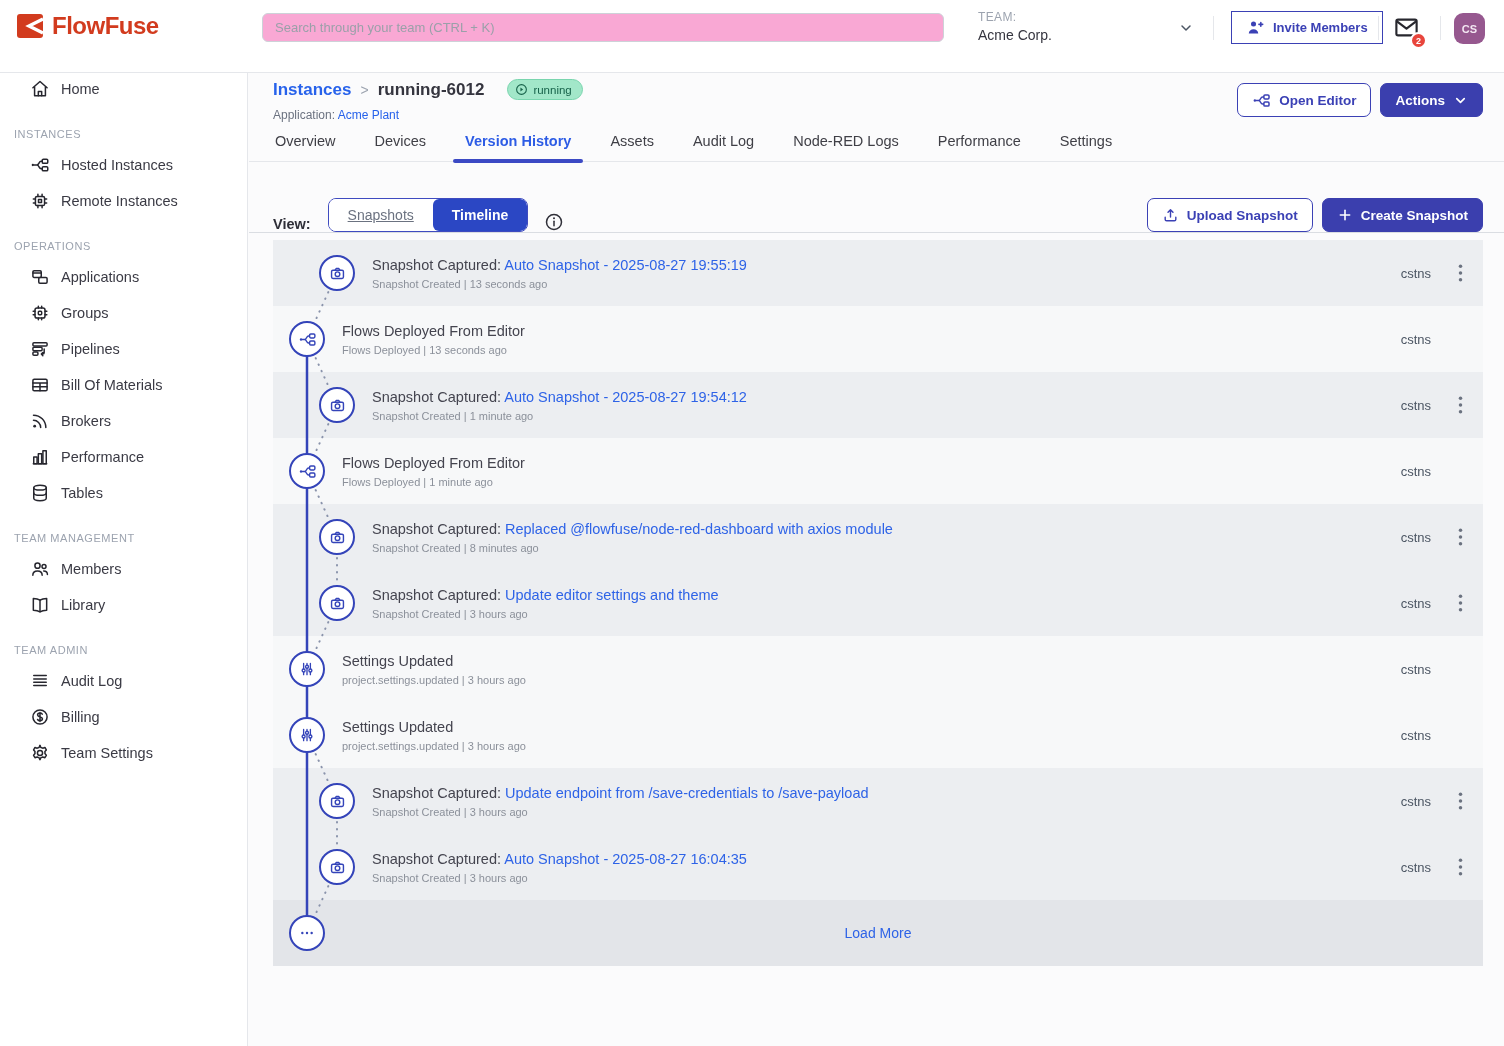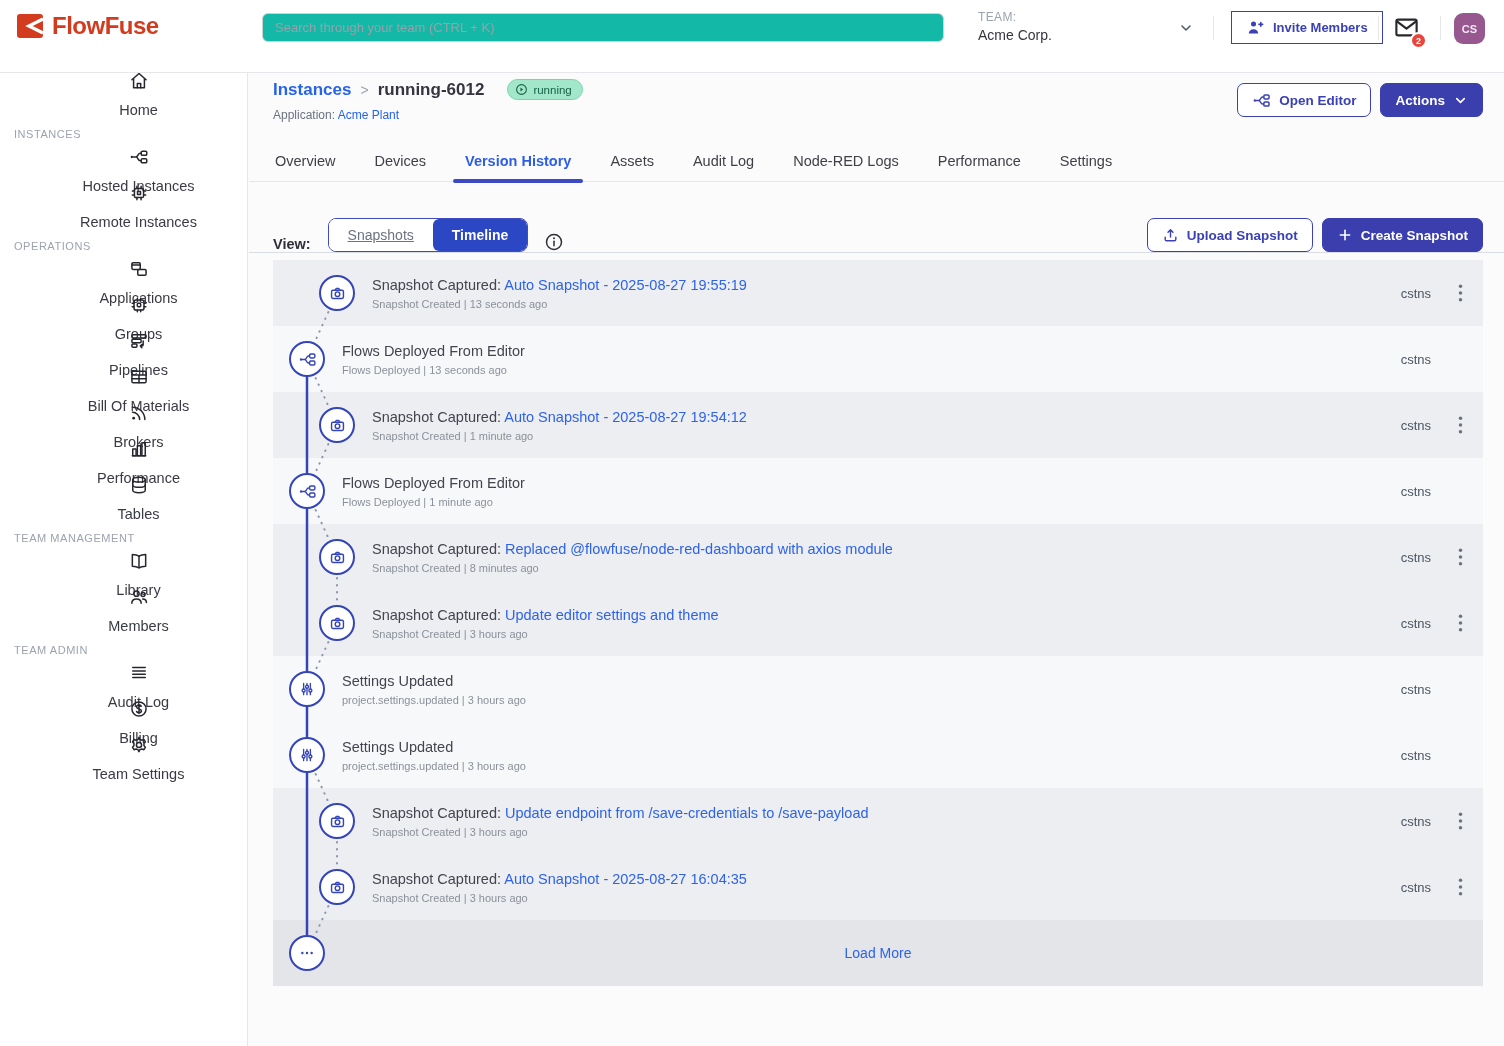--- a/index.html
+++ b/index.html
@@ -13,21 +13,21 @@
   
   .top-header {
     position:absolute; top:0; left:0; width:1504px; height:73px;
     background:#ffffff; border-bottom:1px solid #e5e7eb; z-index:20;
   }
   .logo { position:absolute; left:16px; top:12px; display:flex; align-items:center; gap:8px; }
   .logo-text { font-size:24px; font-weight:bold; color:#d23b1e; letter-spacing:-0.5px; }
   .search-input {
     position:absolute; left:262px; top:13px; width:682px; height:29px;
     border:1px solid #cdd2d8; border-radius:6px; padding:0 12px; font-size:13px;
-    color:#4b5563; background:#14b8a6; outline:none;
+    color:#4b5563; background:#f9a8d4; outline:none;
     font-family:"Liberation Sans","DejaVu Sans",sans-serif;
   }
   .search-input::placeholder { color:#9aa0a9; }
   .team-select { position:absolute; left:978px; top:10px; width:220px; cursor:pointer; }
   .team-label { font-size:12px; color:#9ca3af; letter-spacing:0.03em; }
   .team-name { font-size:14px; color:#35353f; margin-top:3px; }
   .team-chevron { position:absolute; left:1178px; top:20px; color:#4b5563; }
   .hdr-divider { position:absolute; top:16px; width:1px; height:24px; background:#e5e7eb; }
   .invite-btn {
     position:absolute; left:1231px; top:11px; height:33px; padding:0 14px;
@@ -51,21 +51,21 @@
   .sidebar {
     position:absolute; top:57px; left:0; width:248px; bottom:0;
     background:#ffffff; border-right:1px solid #e5e7eb; z-index:10; padding-top:14px;
   }
   .side-section-label {
     font-size:11px; color:#9ca3af; letter-spacing:0.05em; padding:0 14px;
     margin-top:21px; margin-bottom:7px;
   }
   .side-item {
     height:36px; display:flex; align-items:center; gap:11px; padding-left:30px;
-    font-size:14.5px; color:#3a3a44; cursor:pointer;flex-direction:column;
+    font-size:14.5px; color:#3a3a44; cursor:pointer;
   }
   .side-item .s-icon { width:20px; height:20px; color:#26262e; flex:0 0 auto; }
 
   
   .main { position:absolute; left:249px; top:57px; width:1255px; bottom:0; background:#fbfbfc; }
   .page-head { position:relative; padding:22px 21px 0 24px; }
   .breadcrumb { display:flex; align-items:center; gap:9px; }
   .crumb-root { color:#2762eb; font-size:17px; font-weight:bold; cursor:pointer; }
   .crumb-sep { color:#9ca3af; font-size:14px; }
   .crumb-name { color:#35353f; font-size:17px; font-weight:bold; }
@@ -77,21 +77,21 @@
   .app-line { margin-top:8px; font-size:12px; color:#6b7280; }
   .app-link { color:#2762eb; cursor:pointer; }
   .head-buttons { position:absolute; right:21px; top:26px; display:flex; gap:9px; }
   .btn {
     height:34px; display:inline-flex; align-items:center; gap:8px; padding:0 14px;
     border-radius:7px; font-size:13.5px; font-weight:bold; cursor:pointer; border:1.5px solid transparent;
   }
   .btn-outline { background:#fff; border-color:#3b41b5; color:#3b41b5; }
   .btn-solid { background:#3b3fae; color:#fff; border-color:#3b3fae; }
 
-  .tabs { display:flex; gap:35px; padding:0 24px; margin-top:25px; border-bottom:1px solid #e5e7eb; }
+  .tabs { display:flex; gap:35px; padding:0 24px; margin-top:5px; border-bottom:1px solid #e5e7eb; }
   .tab { font-size:14.5px; color:#3f3f46; padding:6px 2px 12px; cursor:pointer; position:relative; }
   .tab.active { color:#2d5ce5;font-weight:bold; }
   .tab.active::after {
     content:""; position:absolute; left:-10px; right:-10px; bottom:-2px; height:4px;
     background:#3b49c4; border-radius:3px;
   }
 
   
   .toolbar {
     height:71px; display:flex; align-items:flex-end; padding:0 21px 0 24px;
@@ -293,36 +293,36 @@
           <path d="M4.5 5.6v6.4c0 1.55 3.36 2.8 7.5 2.8s7.5-1.25 7.5-2.8V5.6"></path>
           <path d="M4.5 12v6.4c0 1.55 3.36 2.8 7.5 2.8s7.5-1.25 7.5-2.8V12"></path>
         </svg>
       </span>
       <span>Tables</span>
     </div>
     <div class="side-section-label">TEAM MANAGEMENT</div>
     <div class="side-item">
       <span class="s-icon">
         <svg width="20" height="20" viewBox="0 0 24 24" fill="none" stroke="currentColor" stroke-width="1.8" stroke-linecap="round" stroke-linejoin="round">
-          <path d="M12 6.2C10 4.8 7.2 4.2 4 4.2v14c3.2 0 6 .6 8 2 2-1.4 4.8-2 8-2v-14c-3.2 0-6 .6-8 2z"></path>
-          <path d="M12 6.2v14"></path>
-        </svg>
-      </span>
-      <span>Library</span>
-    </div>
-    <div class="side-item">
-      <span class="s-icon">
-        <svg width="20" height="20" viewBox="0 0 24 24" fill="none" stroke="currentColor" stroke-width="1.8" stroke-linecap="round" stroke-linejoin="round">
           <circle cx="9" cy="8" r="3.1"></circle>
           <path d="M3.4 19.5c0-3.2 2.5-5.2 5.6-5.2s5.6 2 5.6 5.2"></path>
           <circle cx="16.8" cy="9" r="2.4"></circle>
           <path d="M16.4 14.3c2.6 0 4.5 1.8 4.5 4.3"></path>
         </svg>
       </span>
       <span>Members</span>
+    </div>
+    <div class="side-item">
+      <span class="s-icon">
+        <svg width="20" height="20" viewBox="0 0 24 24" fill="none" stroke="currentColor" stroke-width="1.8" stroke-linecap="round" stroke-linejoin="round">
+          <path d="M12 6.2C10 4.8 7.2 4.2 4 4.2v14c3.2 0 6 .6 8 2 2-1.4 4.8-2 8-2v-14c-3.2 0-6 .6-8 2z"></path>
+          <path d="M12 6.2v14"></path>
+        </svg>
+      </span>
+      <span>Library</span>
     </div>
     <div class="side-section-label">TEAM ADMIN</div>
     <div class="side-item">
       <span class="s-icon">
         <svg width="20" height="20" viewBox="0 0 24 24" fill="none" stroke="currentColor" stroke-width="1.8" stroke-linecap="round" stroke-linejoin="round">
           <path d="M4.5 5.5h15M4.5 9.5h15M4.5 13.5h15M4.5 17.5h15"></path>
           <path d="M4.5 4.2h15" opacity="0"></path>
         </svg>
       </span>
       <span>Audit Log</span>

